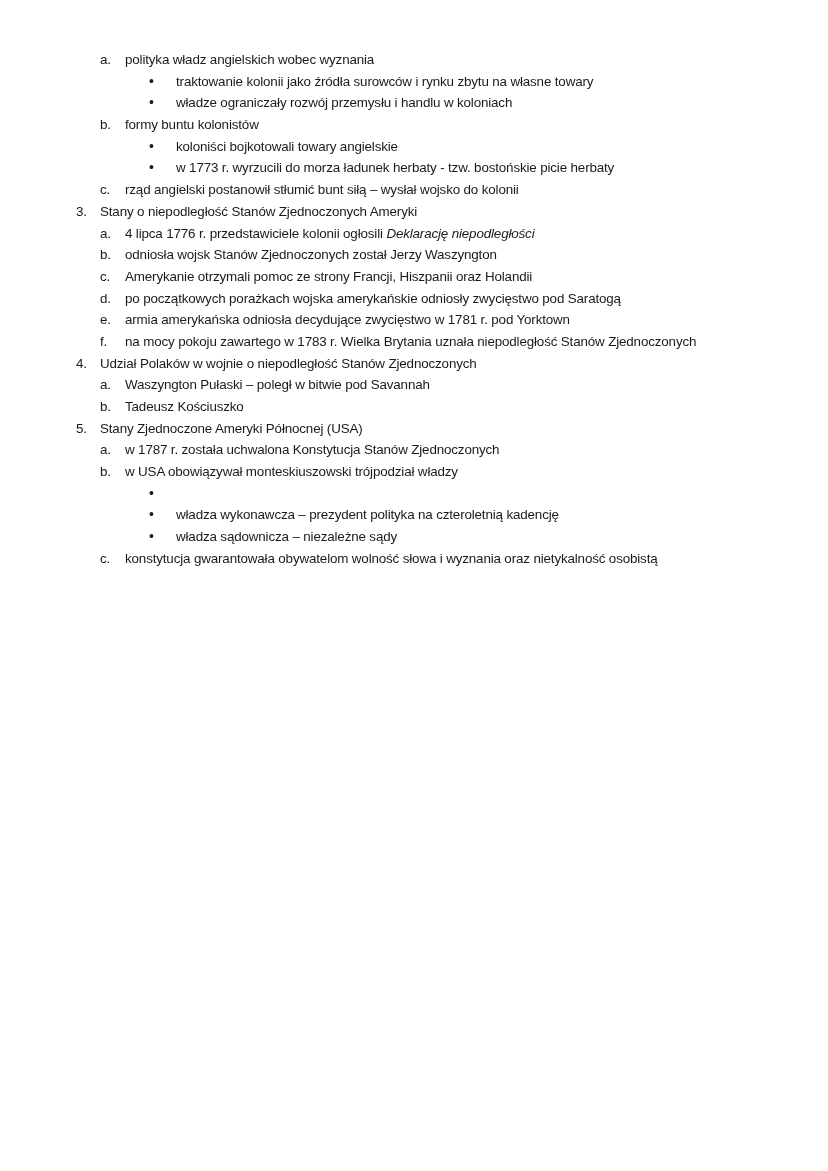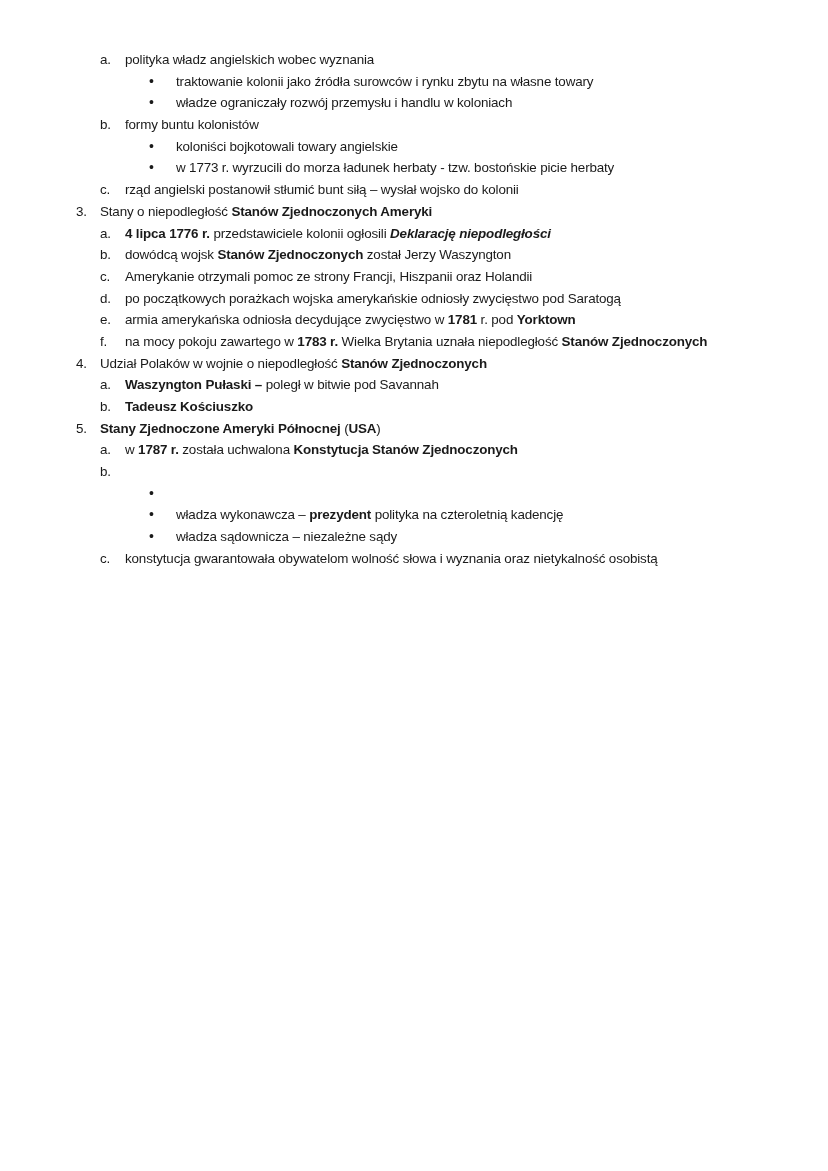--- a/index.html
+++ b/index.html
@@ -8,21 +8,21 @@
   .page { position: absolute; left: 0; top: 49px; width: 828px; }
   .line { position: relative; height: 21.7px; line-height: 21.7px; font-size: 13.4px; white-space: nowrap; letter-spacing: -0.15px; }
   .marker { position: absolute; top: 0; }
   .txt { position: absolute; top: 0; }
   .lvl0 .marker { left: 76px; }
   .lvl0 .txt { left: 100px; }
   .lvl1 .marker { left: 100px; }
   .lvl1 .txt { left: 125px; }
   .lvl2 .marker { left: 149px; font-size: 14px; }
   .lvl2 .txt { left: 176px; }
-  b { font-weight: bold; }
+  b { font-weight: normal; }
 </style>
 </head>
 <body>
 
 <div class="page" id="page">
     <div class="line lvl1">
       <span class="marker">a.</span>
       <span class="txt"><span>polityka władz angielskich wobec wyznania</span></span>
     </div>
     <div class="line lvl2">
@@ -52,21 +52,21 @@
     <div class="line lvl0">
       <span class="marker">3.</span>
       <span class="txt"><span>Stany o niepodległość </span><b>Stanów Zjednoczonych Ameryki</b></span>
     </div>
     <div class="line lvl1">
       <span class="marker">a.</span>
       <span class="txt"><b>4 lipca 1776 r.</b><span> przedstawiciele kolonii ogłosili </span><b style="font-style: italic;">Deklarację niepodległości</b></span>
     </div>
     <div class="line lvl1">
       <span class="marker">b.</span>
-      <span class="txt"><span>dowódcą wojsk </span><b>Stanów Zjednoczonych</b><span> został Jerzy Waszyngton</span></span>
+      <span class="txt"><span>odniosła wojsk </span><b>Stanów Zjednoczonych</b><span> został Jerzy Waszyngton</span></span>
     </div>
     <div class="line lvl1">
       <span class="marker">c.</span>
       <span class="txt"><span>Amerykanie otrzymali pomoc ze strony Francji, Hiszpanii oraz Holandii</span></span>
     </div>
     <div class="line lvl1">
       <span class="marker">d.</span>
       <span class="txt"><span>po początkowych porażkach wojska amerykańskie odniosły zwycięstwo pod Saratogą</span></span>
     </div>
     <div class="line lvl1">
@@ -92,20 +92,21 @@
     <div class="line lvl0">
       <span class="marker">5.</span>
       <span class="txt"><b>Stany Zjednoczone Ameryki Północnej</b><span> (</span><b>USA</b><span>)</span></span>
     </div>
     <div class="line lvl1">
       <span class="marker">a.</span>
       <span class="txt"><span>w </span><b>1787 r.</b><span> została uchwalona </span><b>Konstytucja Stanów Zjednoczonych</b></span>
     </div>
     <div class="line lvl1">
       <span class="marker">b.</span>
+      <span class="txt"><span>w USA obowiązywał monteskiuszowski trójpodział władzy</span></span>
     </div>
     <div class="line lvl2">
       <span class="marker">•</span>
     </div>
     <div class="line lvl2">
       <span class="marker">•</span>
       <span class="txt"><span>władza wykonawcza – </span><b>prezydent</b><span> polityka na czteroletnią kadencję</span></span>
     </div>
     <div class="line lvl2">
       <span class="marker">•</span>

